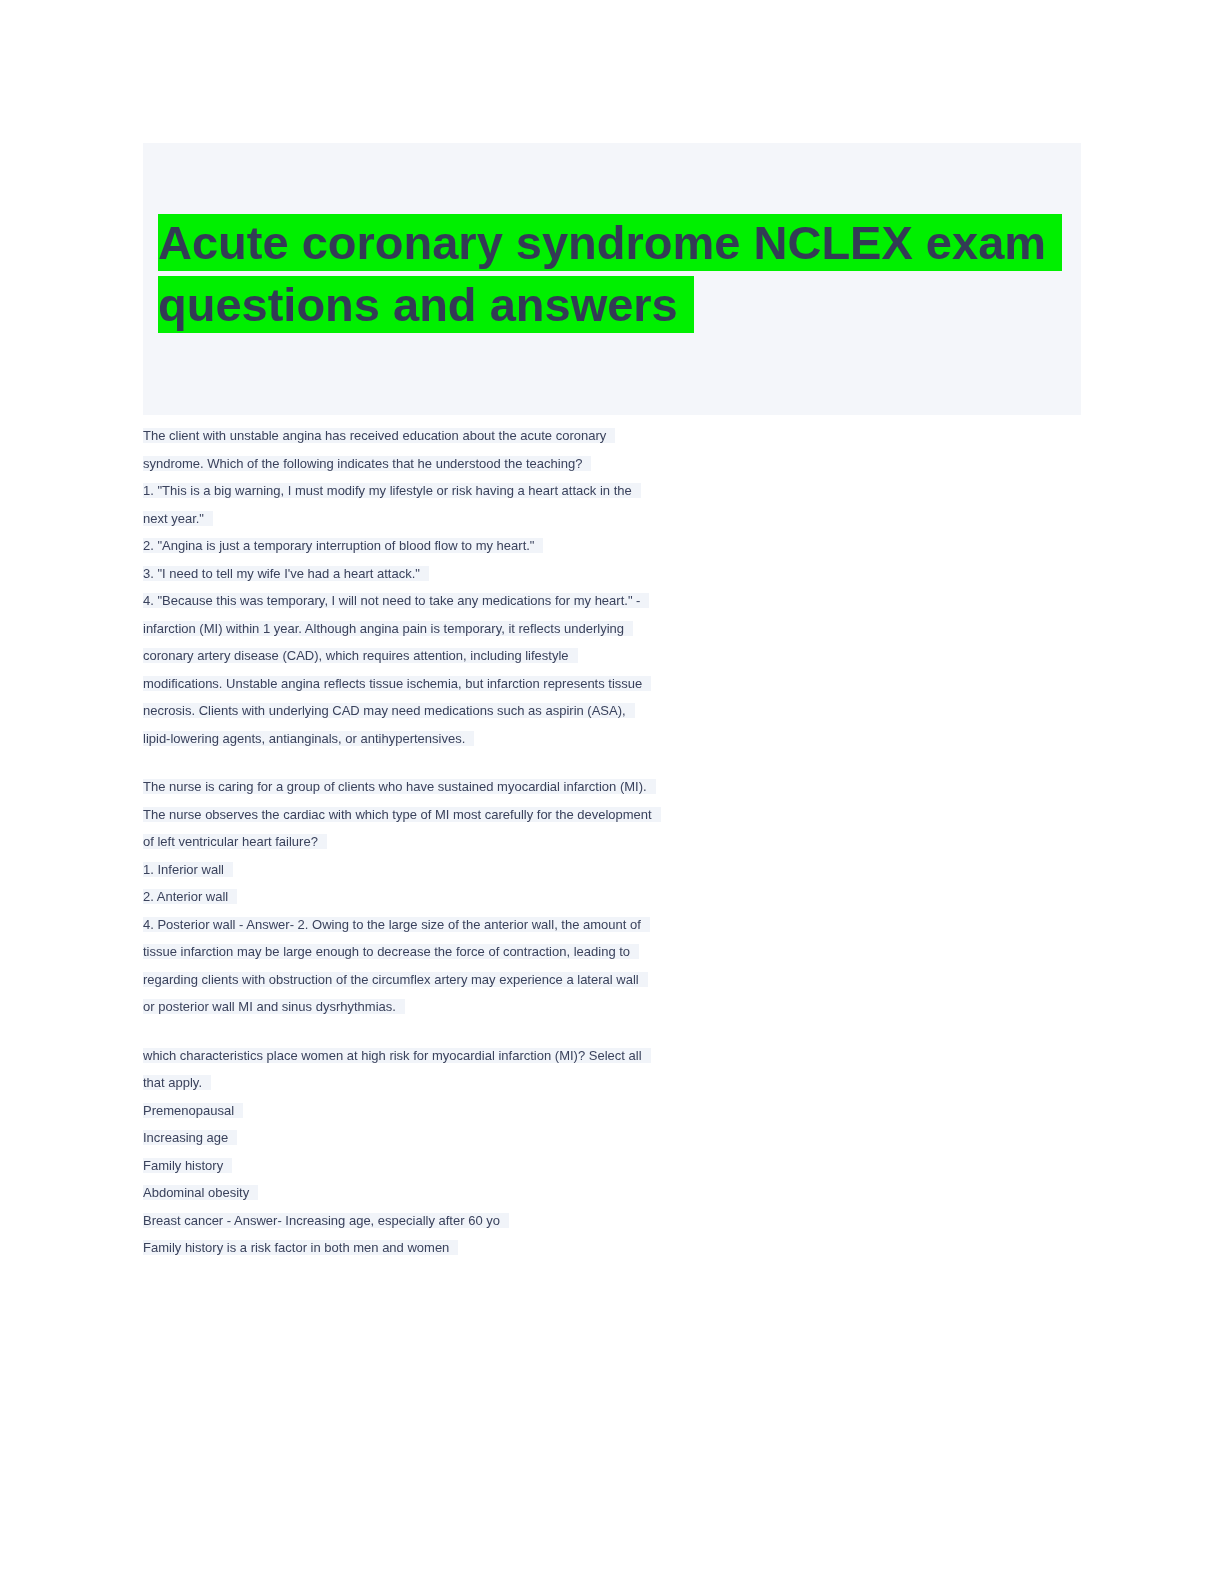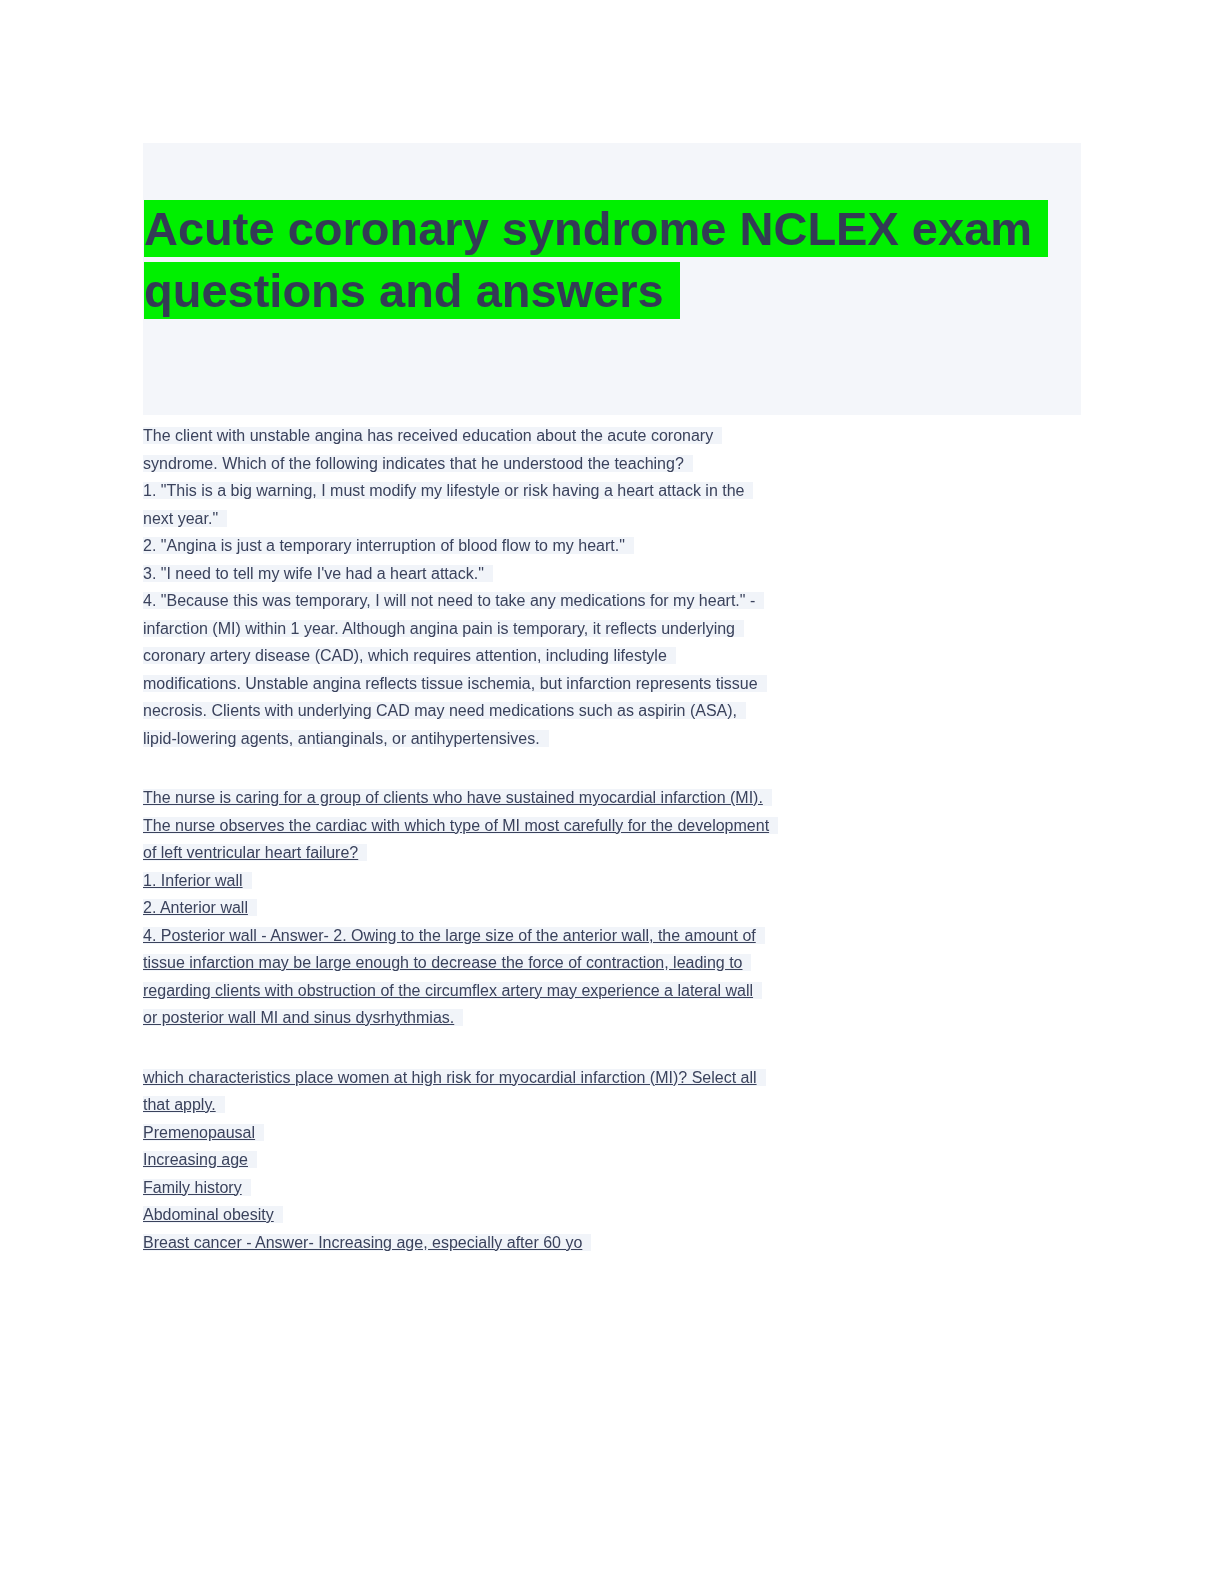--- a/index.html
+++ b/index.html
@@ -30,41 +30,41 @@
     top: 0;
     width: 938px;
   }
   .header-block {
     margin-top: 143px;
     height: 272px;
     background: var(--header-bg);
     padding-top: 54px;
   }
   .doc-title {
-    margin: 1px;
+    margin: 15px;
     font-size: 47px;
     line-height: 62px;
     font-weight: bold;
     color: var(--title-text);
     max-width: 938px;
   }
   .title-hl {
     background: var(--title-highlight);
     -webkit-box-decoration-break: clone;
     box-decoration-break: clone;
     padding: 2px 16px 2px 0;
   }
   .doc-body {
     margin-top: 7px;
-    font-size: 16px;
+    font-size: 13px;
     line-height: 27.5px;
     color: var(--body-text);
   }
   .qa-block { margin: 0; }
-  .qa-block + .qa-block { margin-top: 32px; text-decoration: underline; }
+  .qa-block + .qa-block { margin-top: 21px; }
   .line {
     white-space: pre;
     height: 27.5px;
   }
   .line-hl {
     background: var(--line-highlight);
     padding-right: 9px;
   }
 </style>
 </head>
@@ -102,16 +102,17 @@
           <div class="line"><span class="line-hl">or posterior wall MI and sinus dysrhythmias.</span></div>
         </div>
         <div class="qa-block">
           <div class="line"><span class="line-hl">which characteristics place women at high risk for myocardial infarction (MI)? Select all</span></div>
           <div class="line"><span class="line-hl">that apply.</span></div>
           <div class="line"><span class="line-hl">Premenopausal</span></div>
           <div class="line"><span class="line-hl">Increasing age</span></div>
           <div class="line"><span class="line-hl">Family history</span></div>
           <div class="line"><span class="line-hl">Abdominal obesity</span></div>
           <div class="line"><span class="line-hl">Breast cancer - Answer- Increasing age, especially after 60 yo</span></div>
+          <div class="line"><span class="line-hl">Family history is a risk factor in both men and women</span></div>
         </div>
       </div>
   </div>
 </div>
 
 </body></html>

